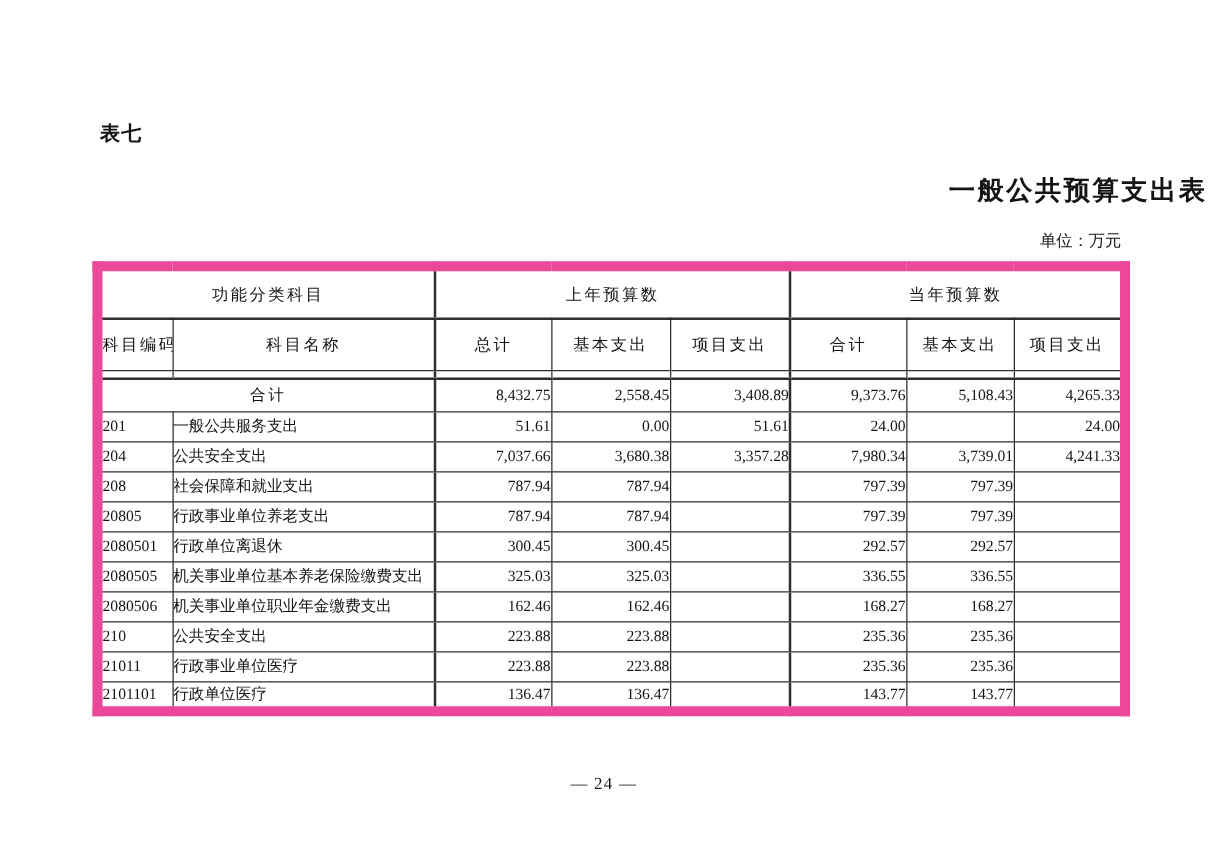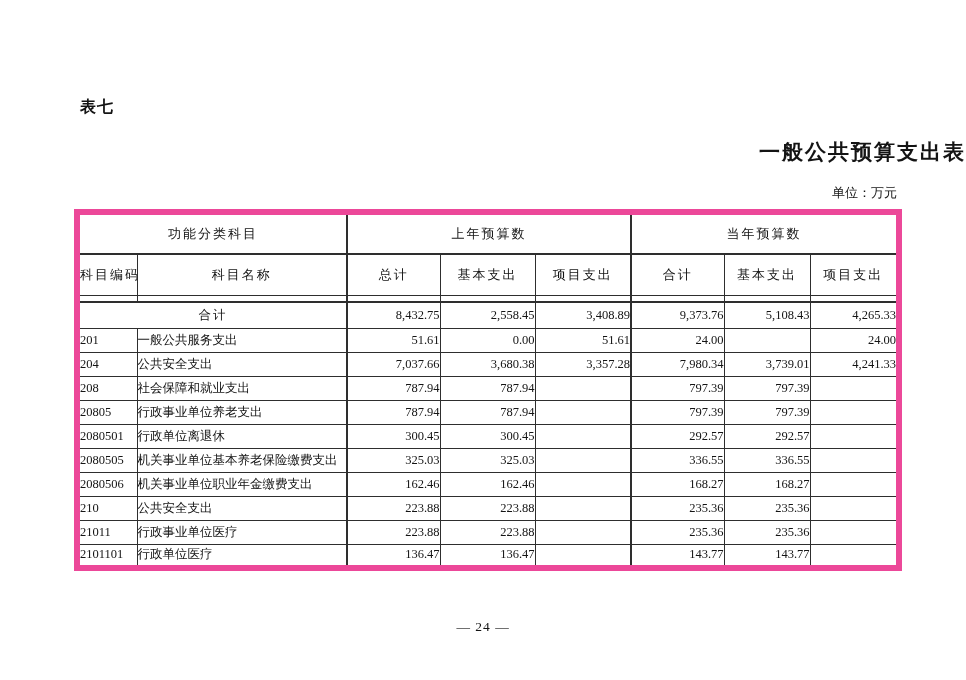--- a/index.html
+++ b/index.html
@@ -36,21 +36,21 @@
     right: 69px;
     font-size: 13px;
   }
   table.budget {
     position: absolute;
     left: 74px;
     top: 209px;
     width: 822px;
     border-collapse: collapse;
     table-layout: fixed;
-    border: 6px solid #ec4899;
+    border: 8px solid #ec4899;
   }
   table.budget th, table.budget td {
     border: 1px solid #2e2e2e;
     font-weight: normal;
     overflow: hidden;
     white-space: nowrap;
     padding: 0;
     font-size: 12.5px;
   }
   table.budget th {

